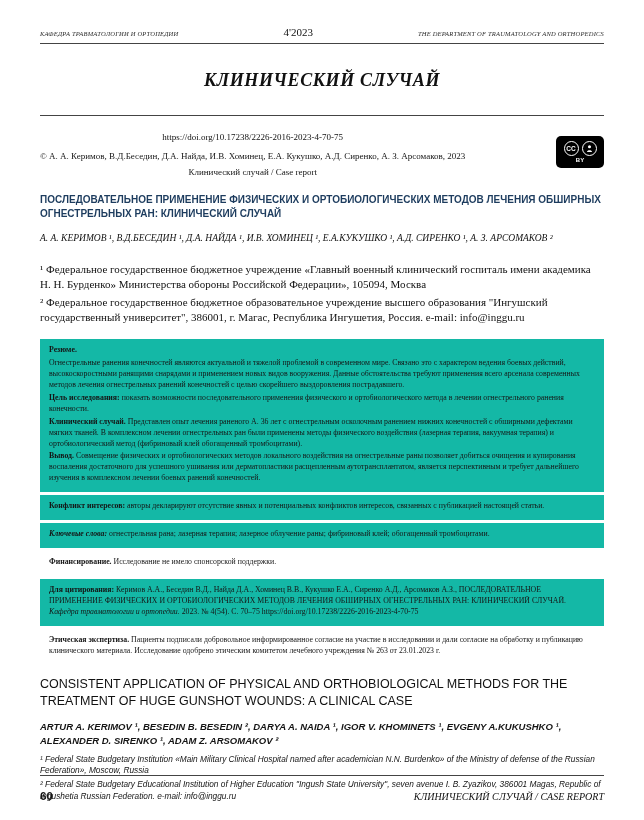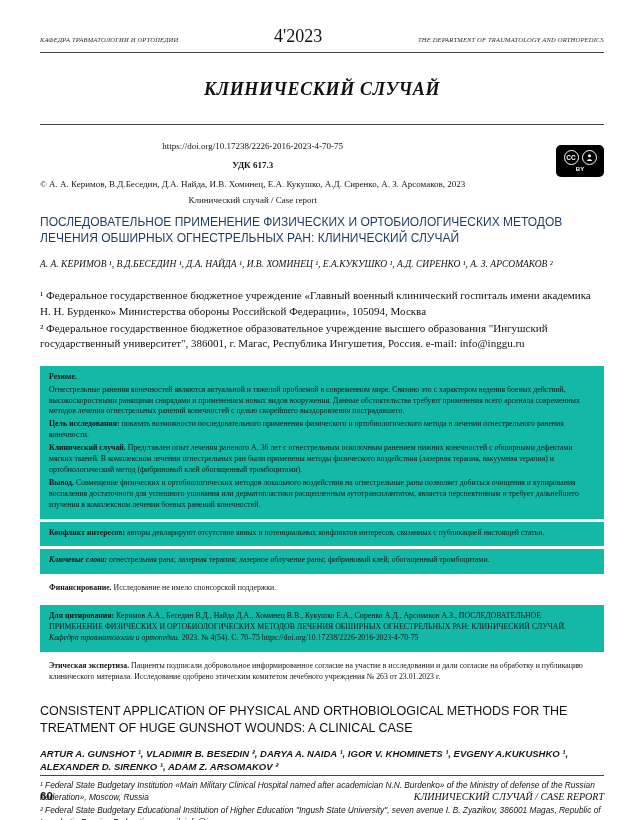--- a/index.html
+++ b/index.html
@@ -6,21 +6,21 @@
   html,body { background:#ffffff; }
   .page {
     width:644px; height:820px; margin:0 auto; position:relative;
     background:#ffffff; color:#151515; overflow:hidden;
     font-family:"Liberation Serif", serif;
     padding:26px 40px 0 40px;
   }
   
   .pg-header { display:flex; justify-content:space-between; align-items:baseline; }
   .hdr-side { font-size:6.5px; font-style:italic; color:#2a2a2a; letter-spacing:.2px; }
-  .hdr-center { font-size:18px; color:#111; }
+  .hdr-center { font-size:11px; color:#111; }
   .rule { border-top:1px solid #444; margin-top:5px; }
   
   .banner { text-align:center; font-size:18px; font-weight:bold; font-style:italic;
             letter-spacing:.6px; margin:26px 0 24px 0; color:#111; }
   
   .meta-row { display:flex; justify-content:space-between; margin-top:16px; }
   .meta-left { max-width:470px;text-align:center; }
   .doi { font-size:9px; margin-bottom:9px; color:#111; }
   .udk { font-size:9px; font-weight:bold; margin-bottom:9px; }
   .copyright { font-size:9px; margin-bottom:6px; }
@@ -30,22 +30,22 @@
               display:flex; flex-direction:column; align-items:center; justify-content:center;
               gap:1px; margin-top:4px; cursor:pointer; }
   .cc-circles { display:flex; gap:3px; }
   .cc-circle { width:15px; height:15px; border:1.4px solid #fff; border-radius:50%;
                color:#fff; font-size:6.5px; font-weight:bold; display:flex;
                align-items:center; justify-content:center;
                font-family:"Liberation Sans", sans-serif; }
   .cc-by-label { color:#fff; font-size:6px; font-weight:bold; line-height:1;
                  font-family:"Liberation Sans", sans-serif; }
   
-  .ru-title { margin-top:9px; font-family:"Liberation Sans", sans-serif;
-              font-weight:normal; font-size:12px; line-height:1.35; color:#1d3c5e; }
+  .ru-title { margin-top:16px; font-family:"Liberation Sans", sans-serif;
+              font-weight:bold; font-size:10px; line-height:1.35; color:#1d3c5e; }
   .ru-authors { margin-top:12px; font-style:italic; font-size:9.5px; line-height:1.45; color:#111; }
   .ru-affils { margin-top:16px; font-size:11px; line-height:1.4; color:#111; }
   .ru-affils p { margin-bottom:2px; }
   
   .panels { margin-top:14px; font-size:7.8px; line-height:1.4; }
   .panel { padding:6px 9px; margin-bottom:3px; }
   .panel.gray { background:#14b8a6; }
   .panel.white { background:transparent; }
   .panel p { margin-bottom:2px; }
   .lead { font-weight:bold; }
@@ -76,21 +76,20 @@
     <span class="hdr-side">THE DEPARTMENT OF TRAUMATOLOGY AND ORTHOPEDICS</span>
   </div>
   <div class="rule"></div>
 
   <div class="banner">КЛИНИЧЕСКИЙ СЛУЧАЙ</div>
   <div class="rule"></div>
 
   <div class="meta-row">
     <div class="meta-left">
       <div class="doi">https://doi.org/10.17238/2226-2016-2023-4-70-75</div>
-      <div class="udk">УДК 617.3</div>
       <div class="copyright">© А. А. Керимов, В.Д.Беседин, Д.А. Найда, И.В. Хоминец, Е.А. Кукушко, А.Д. Сиренко, А. З. Арсомаков, 2023</div>
       <div class="arttype">Клинический случай / Case report</div>
     </div>
     <div class="cc-badge">
       <div class="cc-circles">
         <span class="cc-circle">CC</span>
         <span class="cc-circle">
           <svg width="9" height="9" viewBox="0 0 10 10">
               <circle cx="5" cy="3" r="1.7" fill="#fff"></circle>
               <path d="M2.2 9 C2.2 6.4 7.8 6.4 7.8 9 Z" fill="#fff"></path>
@@ -136,21 +135,21 @@
       </p>
     </div>
 
     <div class="panel white">
       <p><span class="lead">Этическая экспертиза.</span><span> Пациенты подписали добровольное информированное согласие на участие в исследовании и дали согласие на обработку и публикацию клинического материала. Исследование одобрено этическим комитетом лечебного учреждения № 263 от 23.01.2023 г.</span></p>
     </div>
 
   </div>
 
   <h2 class="en-title">CONSISTENT APPLICATION OF PHYSICAL AND ORTHOBIOLOGICAL METHODS FOR THE TREATMENT OF HUGE GUNSHOT WOUNDS: A CLINICAL CASE</h2>
-  <div class="en-authors">ARTUR A. GUNSHOT ¹, VLADIMIR B. BESEDIN ², DARYA A. NAIDA ¹, IGOR V. KHOMINETS ¹, EVGENY A.KUKUSHKO ¹, ALEXANDER D. SIRENKO ¹, ADAM Z. ARSOMAKOV ²</div>
+  <div class="en-authors">ARTUR A. KERIMOV ¹, BESEDIN B. BESEDIN ², DARYA A. NAIDA ¹, IGOR V. KHOMINETS ¹, EVGENY A.KUKUSHKO ¹, ALEXANDER D. SIRENKO ¹, ADAM Z. ARSOMAKOV ²</div>
   <div class="en-affils">
     <p>¹ Federal State Budgetary Institution «Main Military Clinical Hospital named after academician N.N. Burdenko» of the Ministry of defense of the Russian Federation», Moscow, Russia</p>
     <p>² Federal State Budgetary Educational Institution of Higher Education "Ingush State University", seven avenue I. B. Zyazikov, 386001 Magas, Republic of Ingushetia Russian Federation. e-mail: info@inggu.ru</p>
   </div>
 
   <div class="footer-rule"></div>
   <div class="pg-footer">
     <span class="footer-page">60</span>
     <span class="footer-right">КЛИНИЧЕСКИЙ СЛУЧАЙ / CASE REPORT</span>
   </div>

